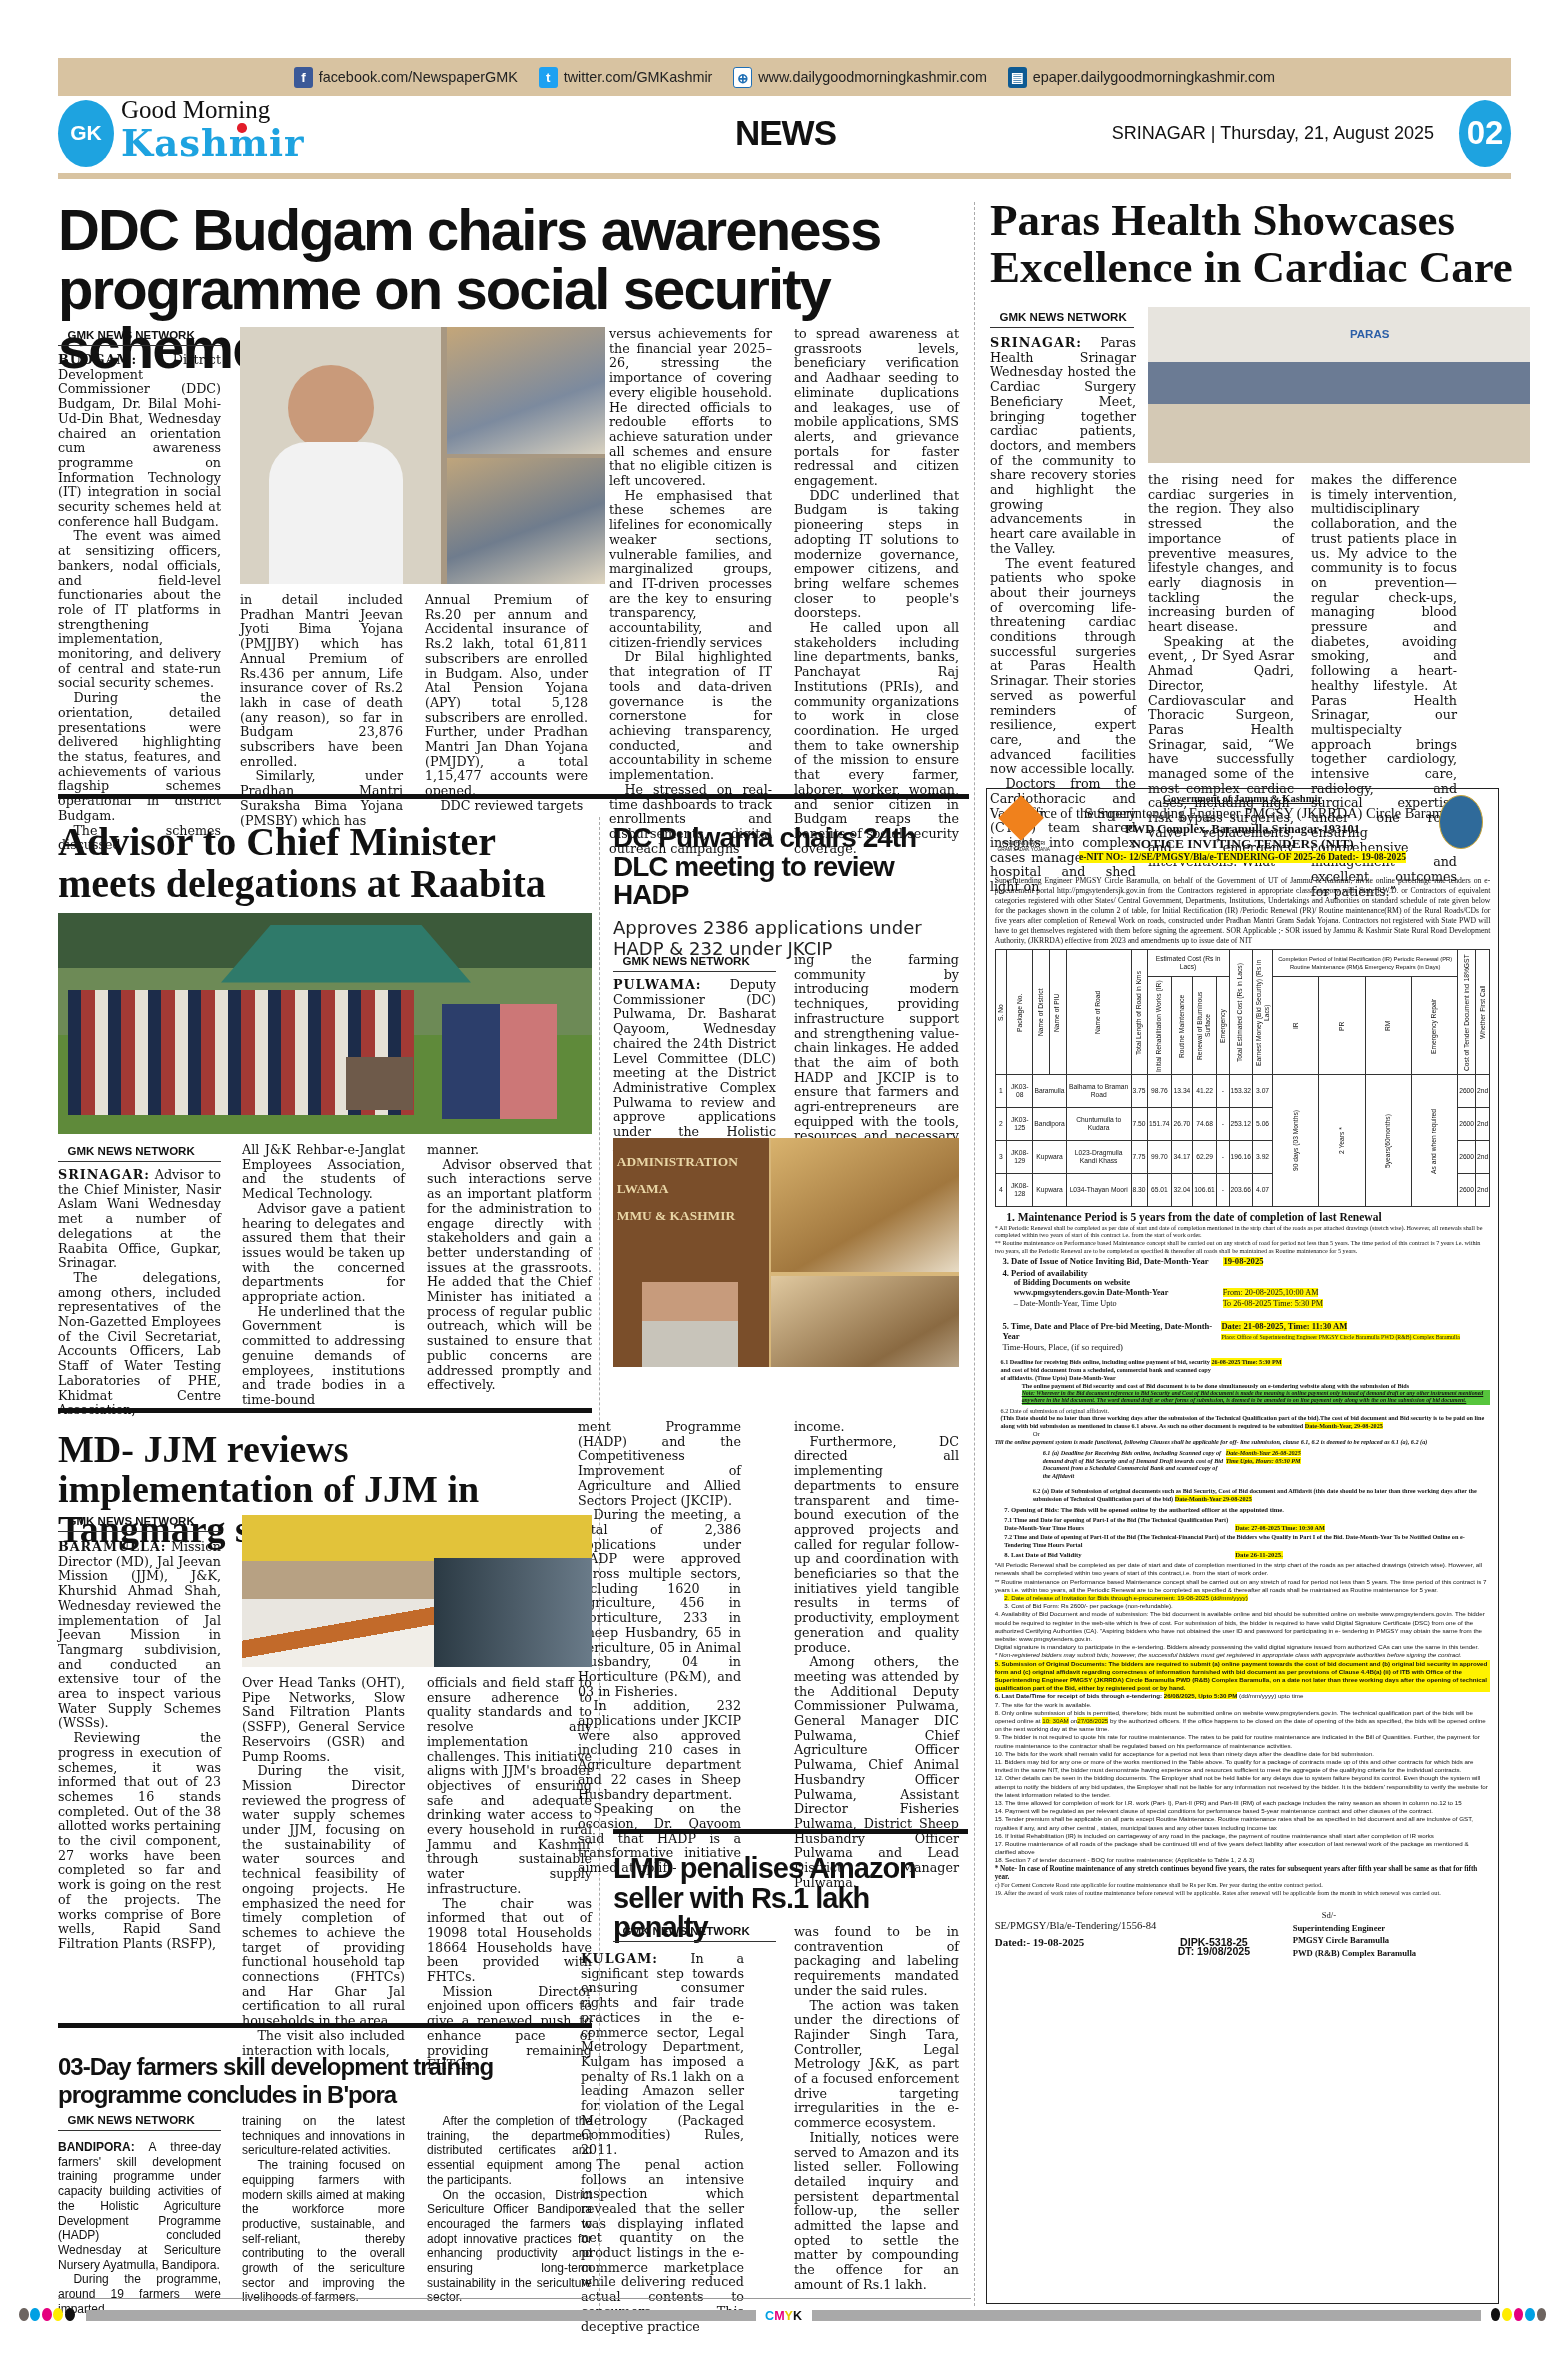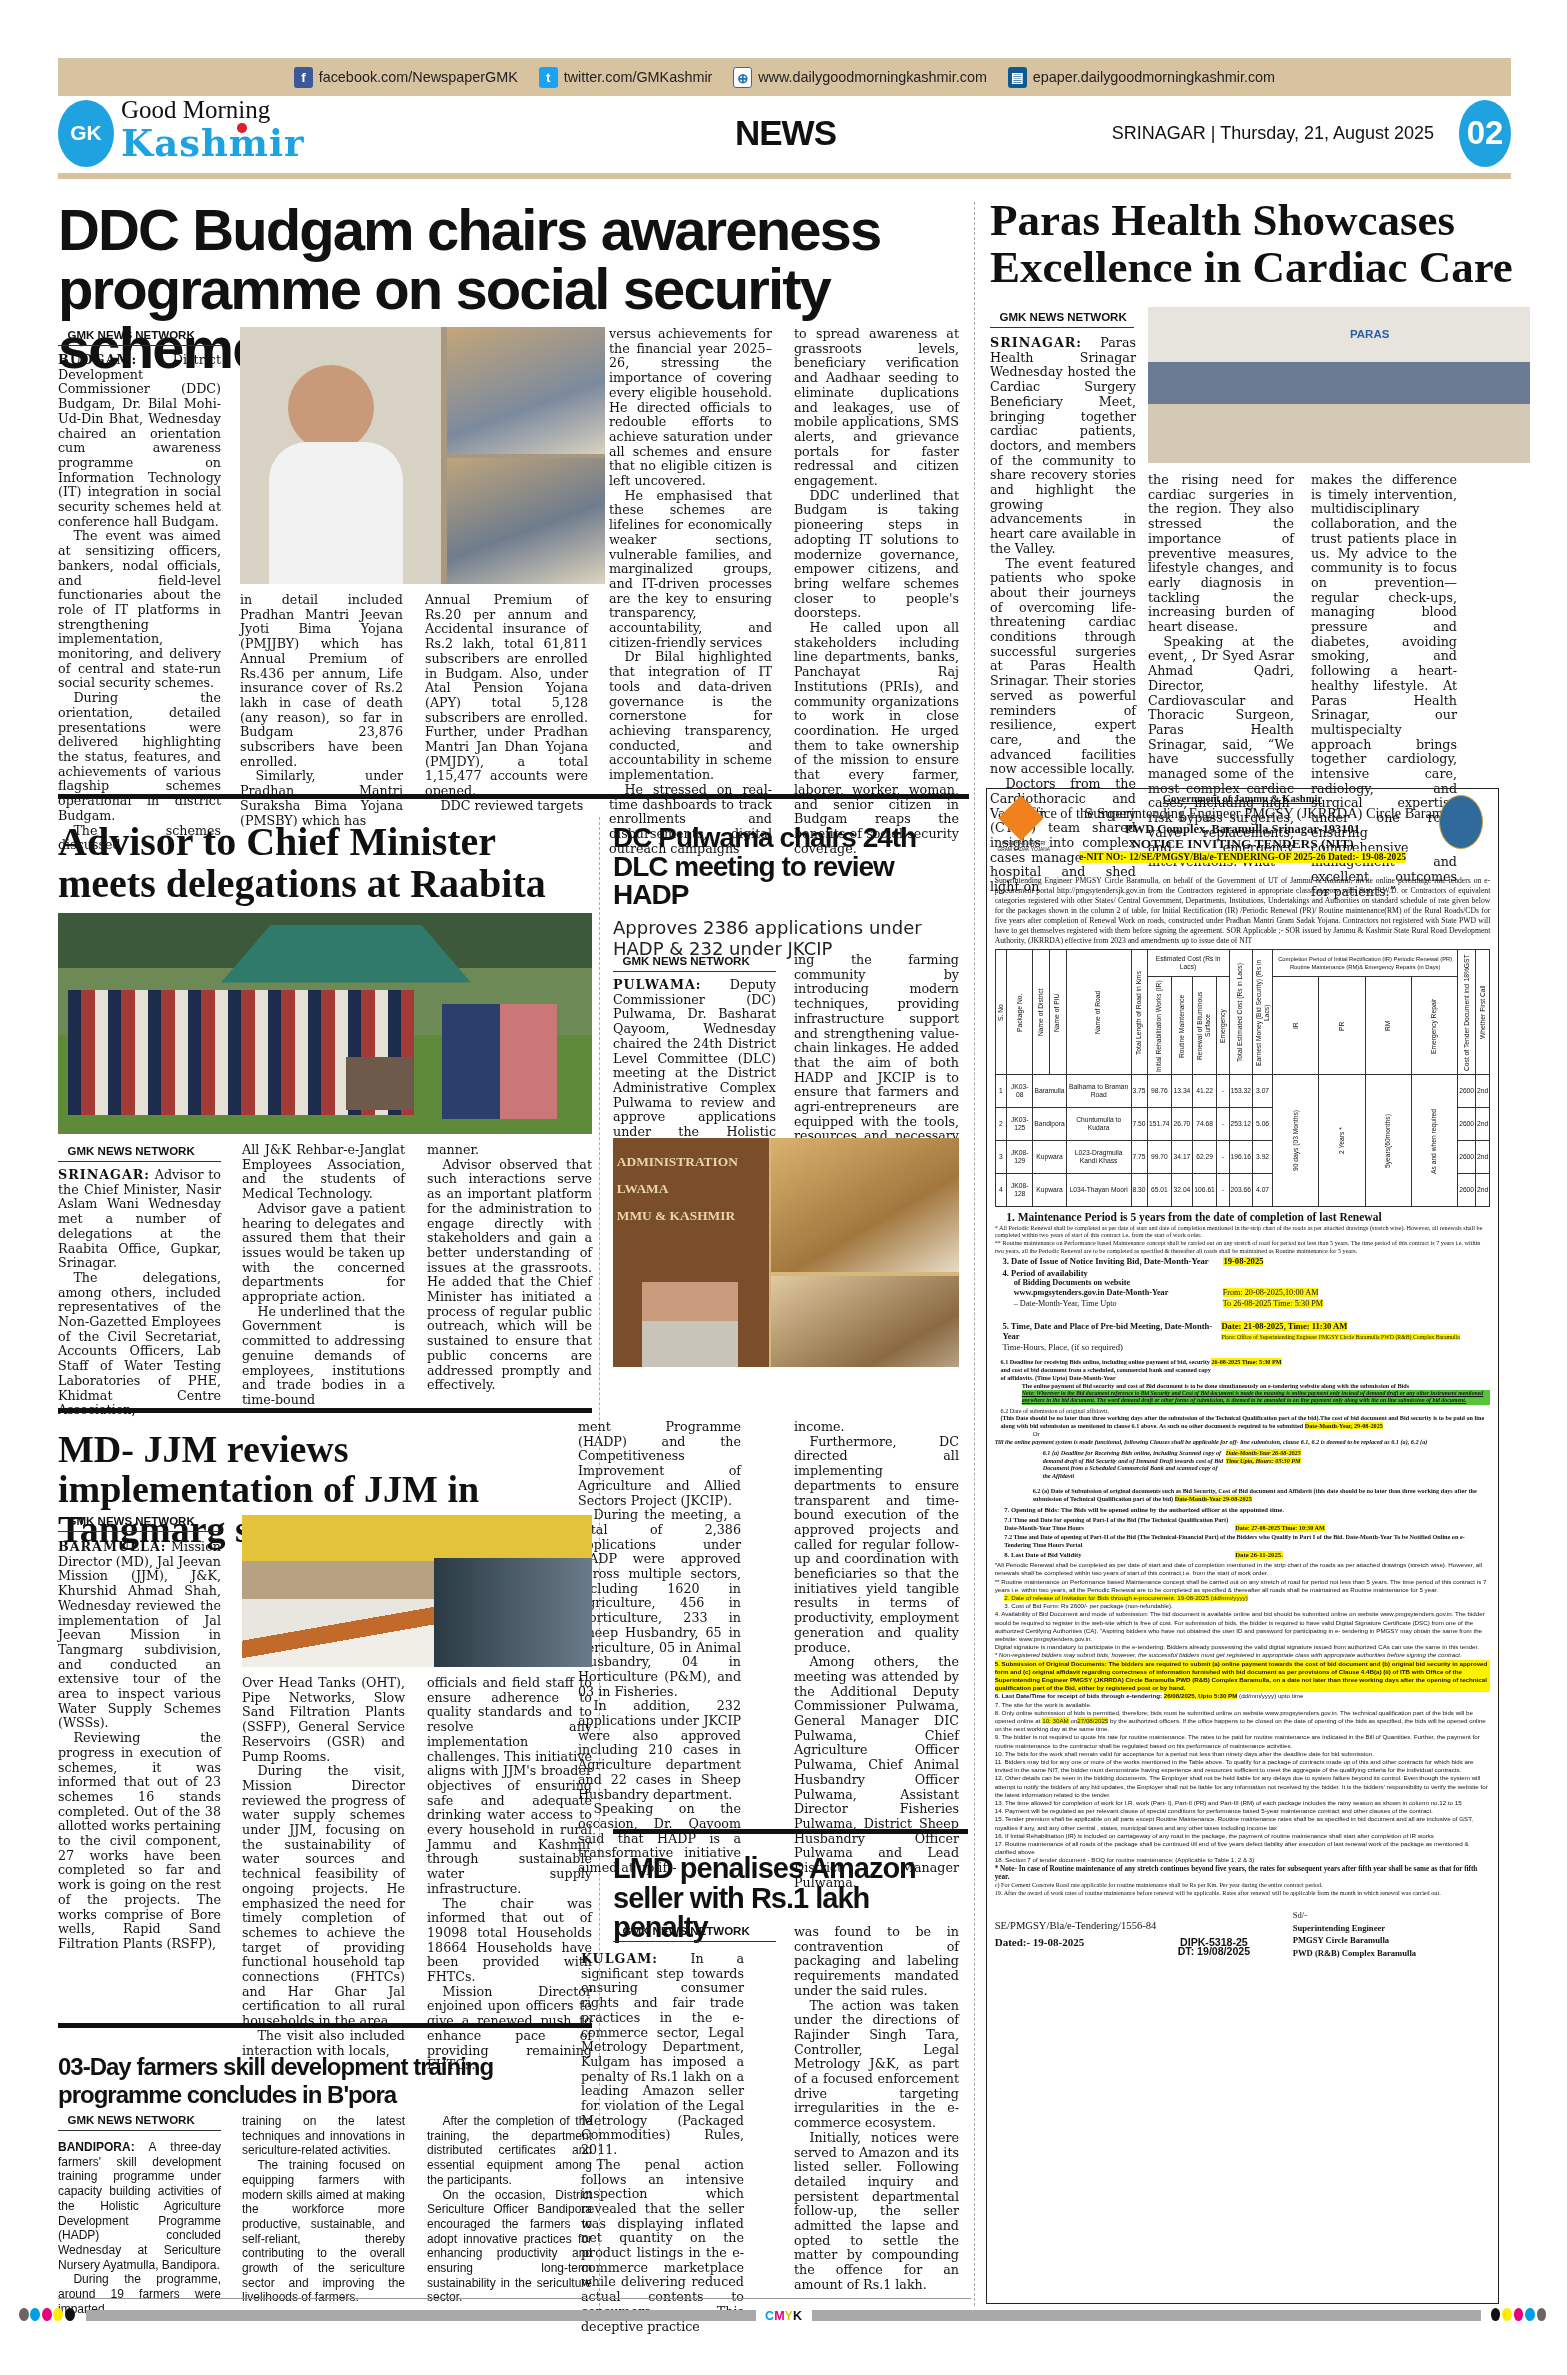--- a/index.html
+++ b/index.html
@@ -445,21 +445,21 @@
     <div style="font-family:'Liberation Serif',serif">19. After the award of work rates of routine maintenance before renewal will be applicable. Rates after renewal will be applicable from the month in which renewal was carried out.</div>
   </div>
   <div style="position:relative;height:67px;margin-top:11.5px;font-family:'Liberation Serif',serif;font-weight:bold">
     <div style="position:absolute;left:0;top:13.4px;font-size:10.6px;font-weight:normal">SE/PMGSY/Bla/e-Tendering/1556-84</div>
     <div style="position:absolute;left:0;top:29px;font-size:11px">Dated:- 19-08-2025</div>
     <div style="position:absolute;left:183px;top:29px;font-family:'Liberation Sans',sans-serif;font-size:10.6px;text-align:center">
         <div>DIPK-5318-25</div>
         <div>DT: 19/08/2025</div>
       </div>
     <div style="position:absolute;left:298px;top:0;font-size:8.6px;line-height:12.5px">
-      <div style="font-weight:normal">Sd/-</div>
+      <div style="margin-left:29px;font-weight:normal">Sd/-</div>
       <div>Superintending Engineer</div>
       <div>PMGSY Circle Baramulla</div>
       <div>PWD (R&amp;B) Complex Baramulla</div>
     </div>
   </div>
 </div>
 
 <div class="abs" style="left:19px;top:2308px;width:1529px;height:15.4px;display:flex;align-items:center;gap:9.6px">
   <span class="cmyk-dots"><span style="background:#6d6460"></span><span style="background:#00a0e3"></span><span style="background:#e5007e"></span><span style="background:#ffec00"></span><span style="background:#111"></span></span>
   <div style="flex:1;height:11.5px;background:#a9a9a9"></div>

